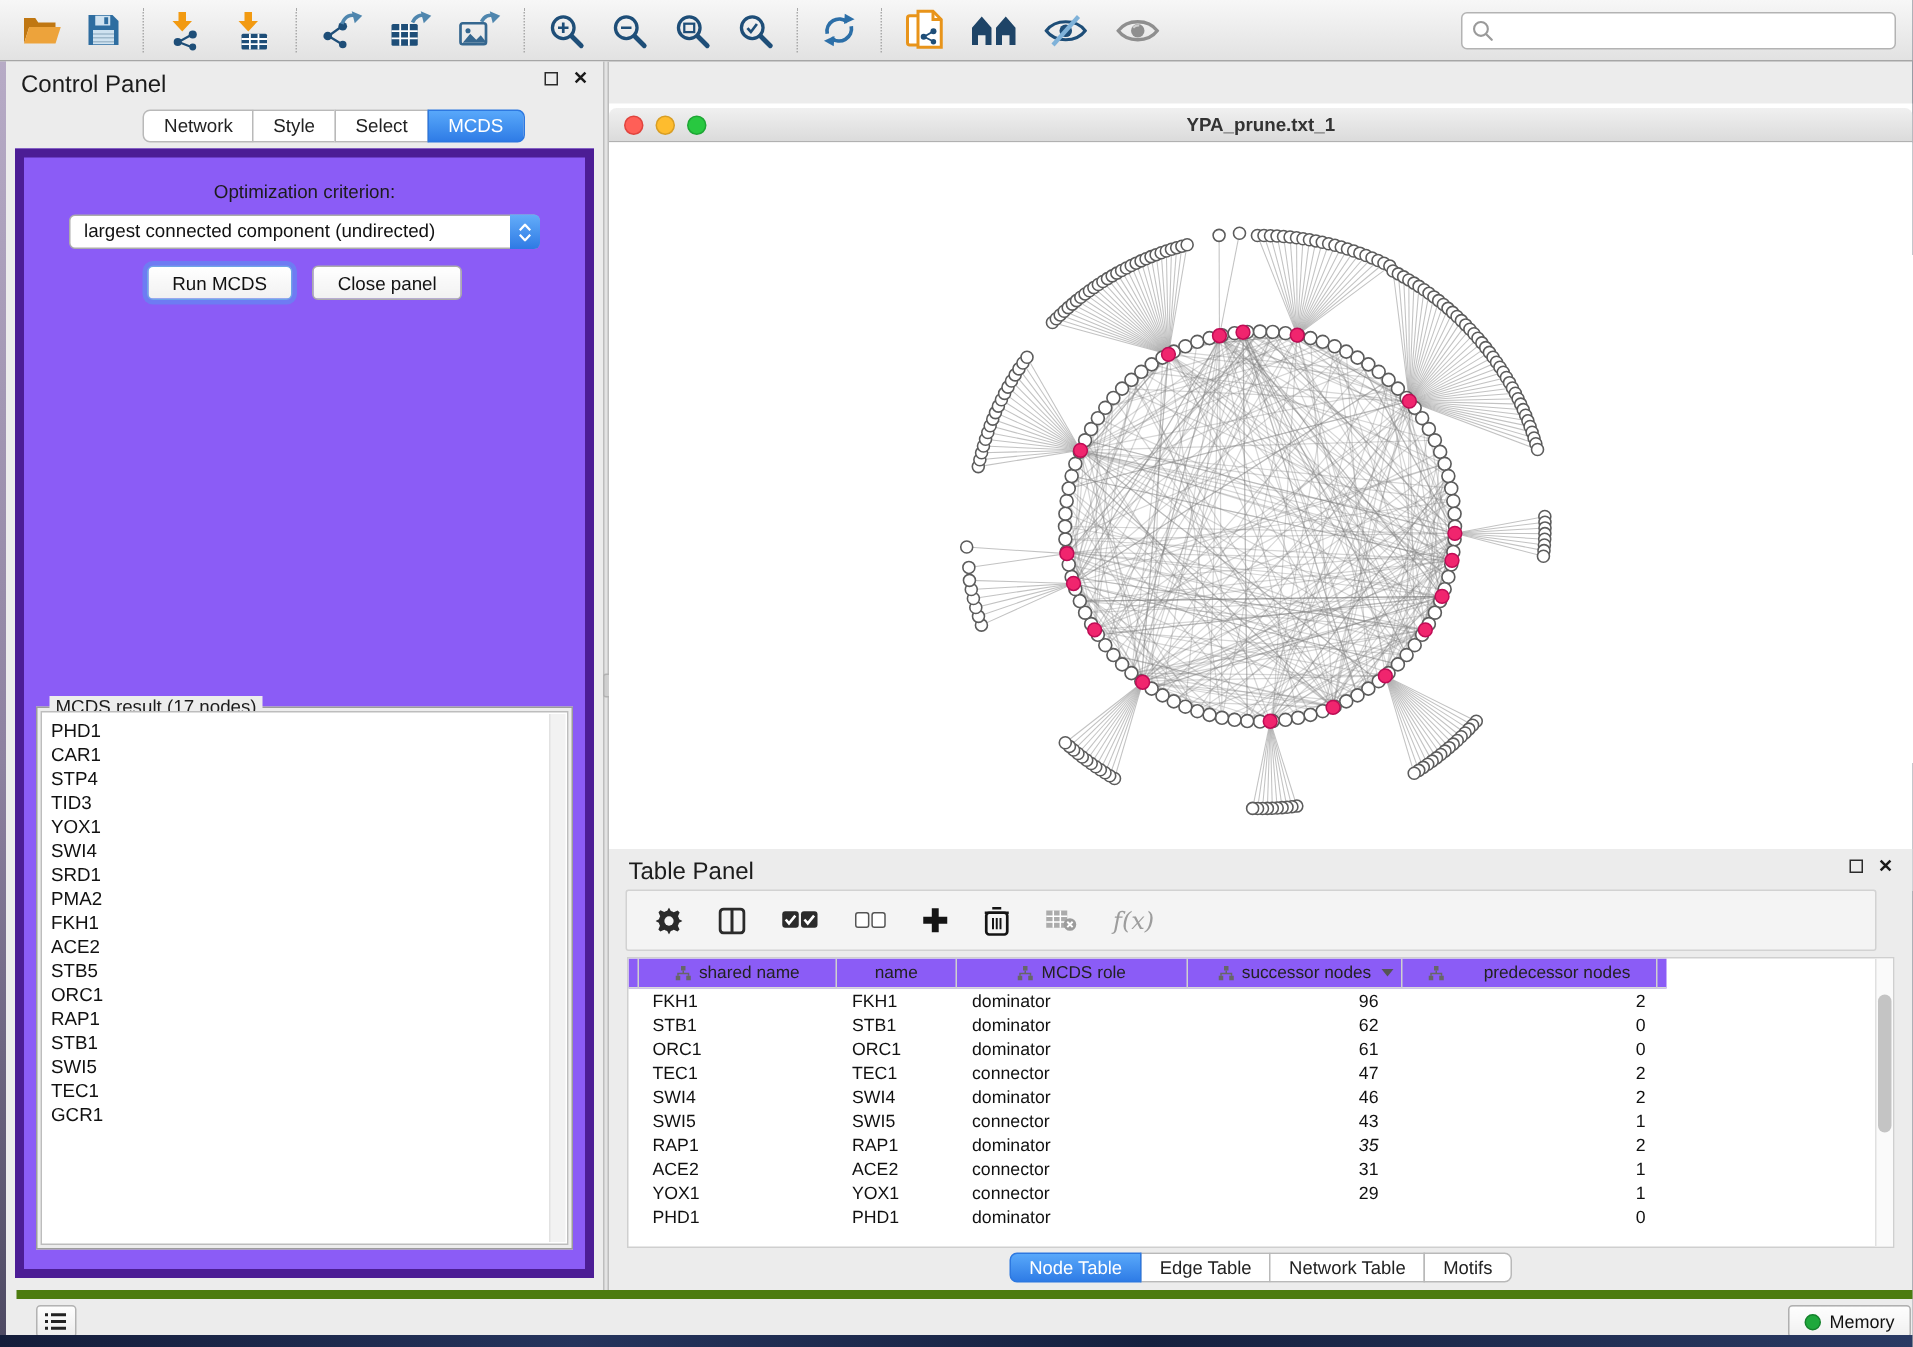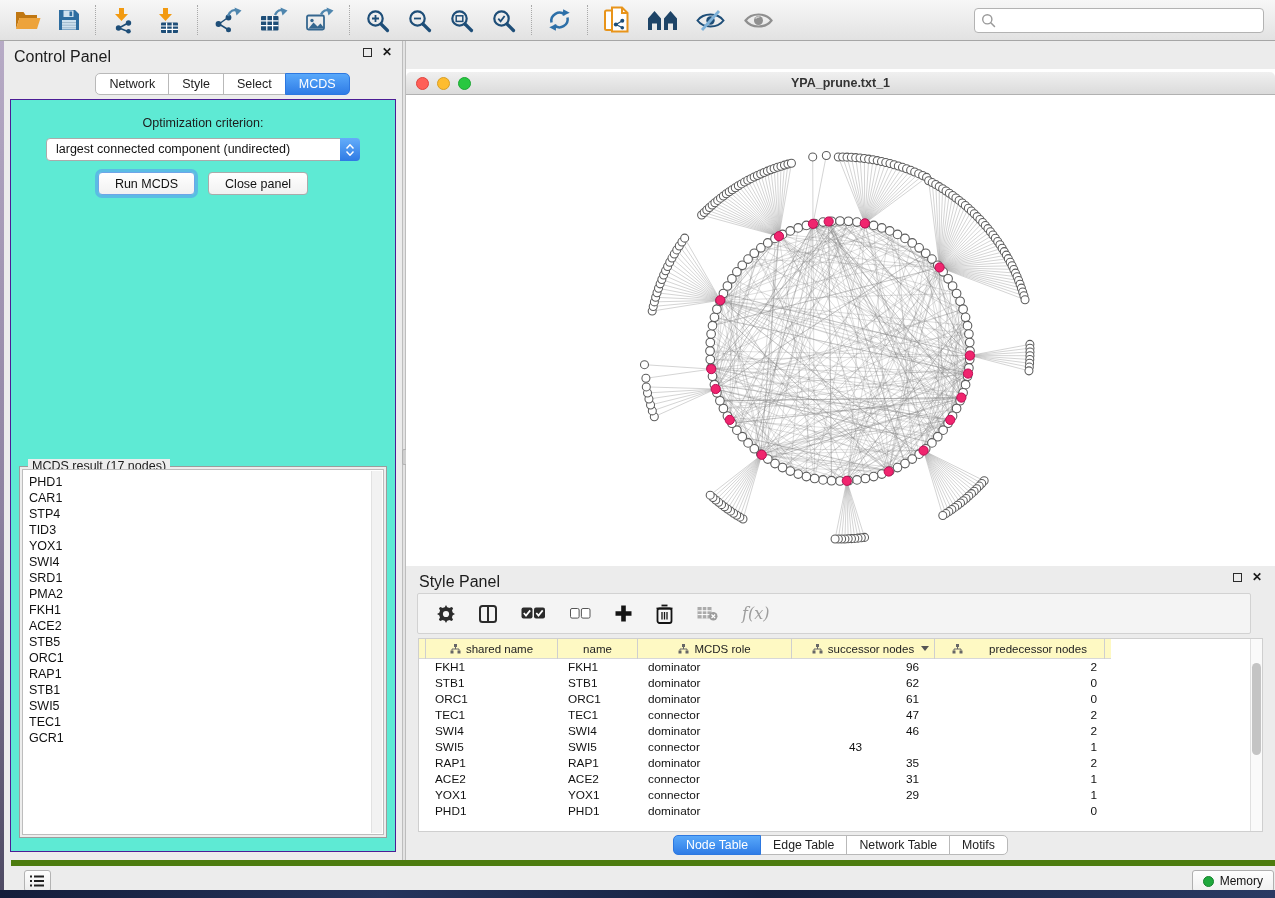--- a/index.html
+++ b/index.html
@@ -38,21 +38,21 @@
 
   .cp-tabs { position:absolute; left:0; top:32px; width:100%; display:flex; justify-content:center;padding-left:39px; }
   .seg-btn { padding:3px 13px; font-size:12.5px; color:#222; background:#fff;
     border:1px solid #b9b9b9; margin-left:-1px; position:relative; }
   .seg-btn.first { border-radius:5px 0 0 5px; margin-left:0; }
   .seg-btn.lastb { border-radius:0 5px 5px 0; }
   .seg-btn.selected { background:linear-gradient(#58a8fa,#2f7ce6); border-color:#2d78e0;
     color:#fff; z-index:2; }
 
   .cp-content { position:absolute; left:6px; right:6px; top:58px; bottom:8px;
-    border:1px solid #4c1d95; background:#5eead4; }
+    border:6px solid #4c1d95; background:#8b5cf6; }
   .opt-label { margin-top:16px; text-align:center; font-size:12.5px; color:#1c1c1c; }
   .dropdown { margin:8px auto 0; width:314px; height:23px; background:#fff;
     border:1px solid #ababab; border-radius:4px; position:relative;
     font-size:12.5px; color:#111; line-height:21px; padding-left:9px; }
   .dd-cap { position:absolute; right:-1px; top:-1px; width:20px; height:23px;
     background:linear-gradient(#64adfa,#2e7ae4); border-radius:0 4px 4px 0;
     display:flex; flex-direction:column; align-items:center; justify-content:center; gap:2px; }
   .btn-row { display:flex; justify-content:center; gap:13px; margin-top:11px; }
   .push-btn { height:23px; padding:0 16px; background:linear-gradient(#ffffff,#f1f1f1);
     border:1px solid #ababab; border-radius:4px; font-size:12.5px; color:#111;
@@ -92,21 +92,21 @@
 
   
   .table-panel { position:absolute; left:406px; top:566px; width:869px; height:294px; background:#ececec; }
   .tp-header { position:relative; height:26px; }
   .tp-toolbar { position:absolute; left:11px; right:24px; top:27px; height:41px;
     background:#f4f4f4; border:1px solid #d2d2d2; border-radius:2px;
     display:flex; align-items:center; gap:24px; padding:0 19px; }
   .fx { font-family:"DejaVu Serif",serif; font-style:italic; font-size:16px; color:#9d9d9d; }
   .tp-table { position:absolute; left:12px; right:12px; top:72px; height:194px;
     background:#fff; border:1px solid #cfcfcf; overflow:hidden; }
-  .thead { display:flex; height:20px; background:#fef9c3; border-bottom:1px solid #d8d8d8;
+  .thead { display:flex; height:20px; background:#8b5cf6; border-bottom:1px solid #d8d8d8;
     padding-left:6px; width:692px; }
   .th { display:flex; align-items:center; justify-content:center; gap:5px;
     border-right:1px solid #cfcfcf; font-size:11.5px; color:#222; position:relative; height:20px; }
   .th:first-child { border-left:1px solid #cfcfcf; }
   .sort-chevron { position:absolute; right:5px; top:7px; width:0; height:0;
     border-left:4px solid transparent; border-right:4px solid transparent; border-top:5px solid #555; }
   .tbody { padding-left:6px; }
   .tr { display:flex; height:16px; line-height:16px; }
   .td { font-size:11.8px; color:#111; padding-left:10px; overflow:hidden; white-space:nowrap; }
   .td.num { text-align:right; padding-left:0; }
@@ -1157,21 +1157,21 @@
             <circle cx="555.3654554446363" cy="302.587833440889" r="4.6" fill="#F0256E" stroke="#BE0C55" stroke-width="1"></circle>
             <circle cx="562.025007891587" cy="278.5742630967009" r="4.6" fill="#F0256E" stroke="#BE0C55" stroke-width="1"></circle>
           </g>
         </svg>
       <div class="hsplit-grip"></div>
     </div>
   </div>
 
   <div class="table-panel">
     <div class="tp-header">
-      <span class="panel-title" style="left:13px">Style Panel</span>
+      <span class="panel-title" style="left:13px">Table Panel</span>
       <span class="win-ctrls" style="right:13px">
         <span class="float-box"></span>
         <span class="close-x">✕</span>
       </span>
     </div>
 
     <div class="tp-toolbar">
       <span class="tbtn">
         <svg width="18" height="18" viewBox="0 0 18 18">
           <path fill="#2b2b2b" d="M9 0l1.2 2.3a7 7 0 0 1 2 .8L14.8 2l1.3 1.3-1.1 2.5a7 7 0 0 1 .8 2L18 9l-2.3 1.2a7 7 0 0 1-.8 2l1.1 2.5-1.3 1.3-2.5-1.1a7 7 0 0 1-2 .8L9 18l-1.2-2.3a7 7 0 0 1-2-.8L3.2 16l-1.3-1.3 1.1-2.5a7 7 0 0 1-.8-2L0 9l2.3-1.2a7 7 0 0 1 .8-2L2 3.2 3.3 1.9l2.5 1.1a7 7 0 0 1 2-.8z"></path>
@@ -1314,28 +1314,28 @@
             <div class="td" style="width: 133px;">SWI4</div>
             <div class="td" style="width: 80px;">SWI4</div>
             <div class="td" style="width: 154px;">dominator</div>
             <div class="td num c3" style="width: 143px;">46</div>
             <div class="td num c4" style="width: 170px;">2</div>
           </div>
           <div class="tr">
             <div class="td" style="width: 133px;">SWI5</div>
             <div class="td" style="width: 80px;">SWI5</div>
             <div class="td" style="width: 154px;">connector</div>
-            <div class="td num c3" style="width: 143px; text-align: center;">43</div>
+            <div class="td num c3" style="width: 143px;">43</div>
             <div class="td num c4" style="width: 170px;">1</div>
           </div>
           <div class="tr">
             <div class="td" style="width: 133px;">RAP1</div>
             <div class="td" style="width: 80px;">RAP1</div>
             <div class="td" style="width: 154px;">dominator</div>
-            <div class="td num c3" style="width: 143px;">35</div>
+            <div class="td num c3" style="width: 143px; font-style: italic;">35</div>
             <div class="td num c4" style="width: 170px;">2</div>
           </div>
           <div class="tr">
             <div class="td" style="width: 133px;">ACE2</div>
             <div class="td" style="width: 80px;">ACE2</div>
             <div class="td" style="width: 154px;">connector</div>
             <div class="td num c3" style="width: 143px;">31</div>
             <div class="td num c4" style="width: 170px;">1</div>
           </div>
           <div class="tr">

